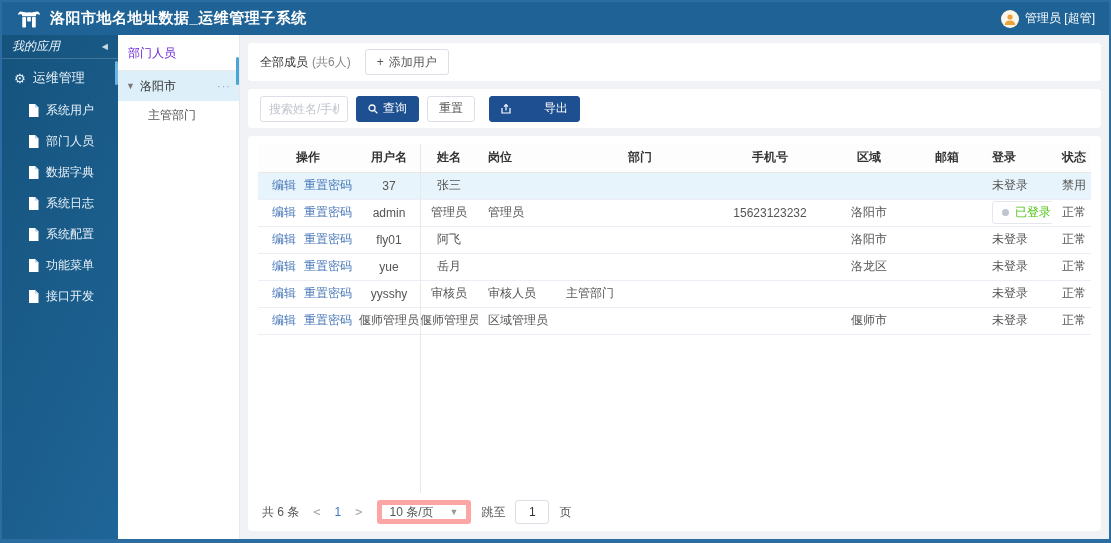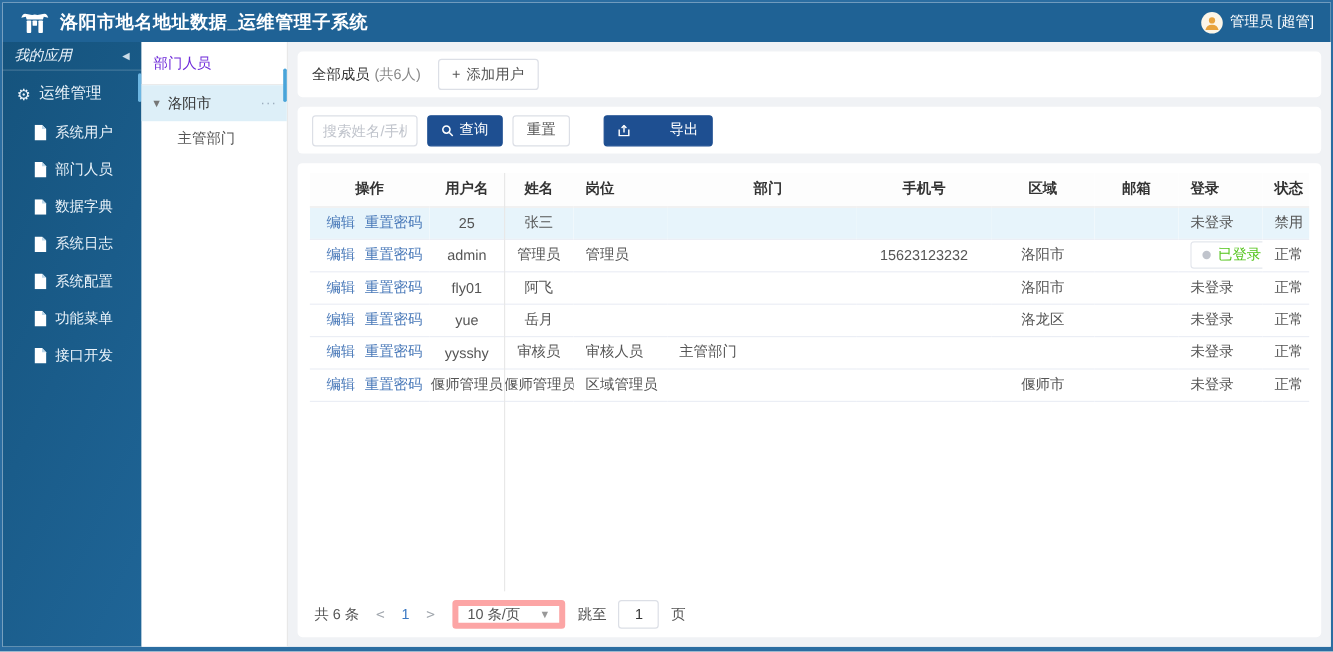--- a/index.html
+++ b/index.html
@@ -38,21 +38,21 @@
   .main{flex:1;background:#f0f2f5;padding:8px;display:flex;flex-direction:column;min-width:0;}
   .card{background:#fff;border-radius:4px;}
   .members-bar{height:38px;display:flex;align-items:center;padding:0 12px;margin-bottom:8px;font-size:12px;color:#333;}
   .members-count{color:#888;margin-left:4px;}
   .btn{display:inline-flex;align-items:center;gap:5px;height:26px;padding:0 11px;font-size:12px;border-radius:3px;border:1px solid #dcdfe6;background:#fff;color:#555;cursor:pointer;white-space:nowrap;}
   .btn.primary{background:var(--c-primary,#1e4f91);border-color:var(--c-primary,#1e4f91);color:#fff;}
   .add-btn{margin-left:14px;}
   .search-bar{height:39px;display:flex;align-items:center;gap:8px;padding:0 12px;margin-bottom:8px;}
   .search-input{width:88px;height:26px;border:1px solid #dcdfe6;border-radius:3px;padding:0 8px;font-size:12px;color:#333;outline:none;font-family:inherit;}
   .search-input::placeholder{color:#c0c4cc;}
-  .export-btn{margin-left:20px;gap:33px;}
+  .export-btn{margin-left:6px;gap:33px;}
   
   .table-card{flex:1;display:flex;flex-direction:column;padding:8px 10px 0;min-height:0;}
   .table-wrap{flex:1;position:relative;overflow:hidden;}
   .col-divider{position:absolute;left:162px;top:0;bottom:0;width:1px;background:#e8e8e8;}
   table{width:100%;border-collapse:collapse;table-layout:fixed;}
   th{height:28px;font-size:12px;color:#333;font-weight:bold;border-bottom:1px solid #e8e8e8;background:#fdfdfd;}
   td{height:27px;font-size:12px;color:#555;border-bottom:1px solid #ebeef5;overflow:hidden;white-space:nowrap;}
   tr.hl td{background:var(--c-rowsel,#e7f4fb);}
   .oplinks{display:flex;gap:8px;padding-left:14px;}
   .oplinks a{color:var(--c-link,#4878b8);text-decoration:none;cursor:pointer;}
@@ -252,21 +252,21 @@
                 </tr>
               </thead>
             <tbody id="tbody">
                 <tr class="hl">
                   <td>
                     <div class="oplinks">
                       <a>编辑</a>
                       <a>重置密码</a>
                     </div>
                   </td>
-                  <td style="text-align: center;">25</td>
+                  <td style="text-align: center;">37</td>
                   <td style="text-align: center;">张三</td>
                   <td style="text-align: left; padding-left: 10px;"></td>
                   <td style="text-align: left; padding-left: 10px;"></td>
                   <td style="text-align: center;"></td>
                   <td style="text-align: center;"></td>
                   <td style="text-align: center;"></td>
                   <td style="text-align: left; padding-left: 10px;">未登录</td>
                   <td style="text-align: left; padding-left: 10px;">禁用</td>
                 </tr>
                 <tr>

